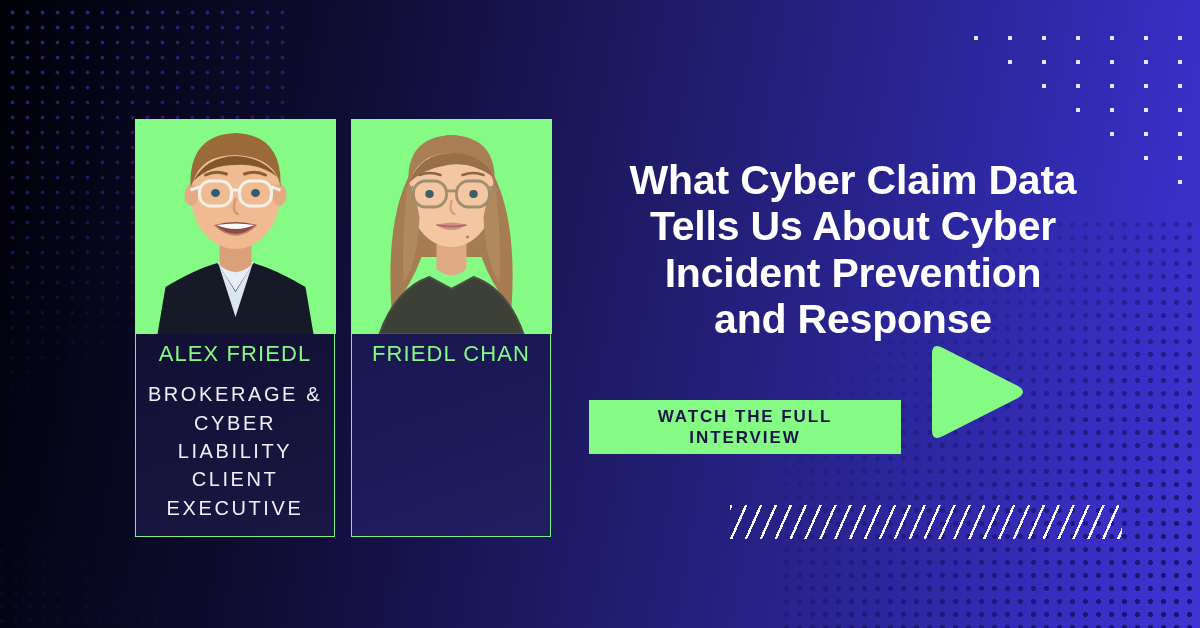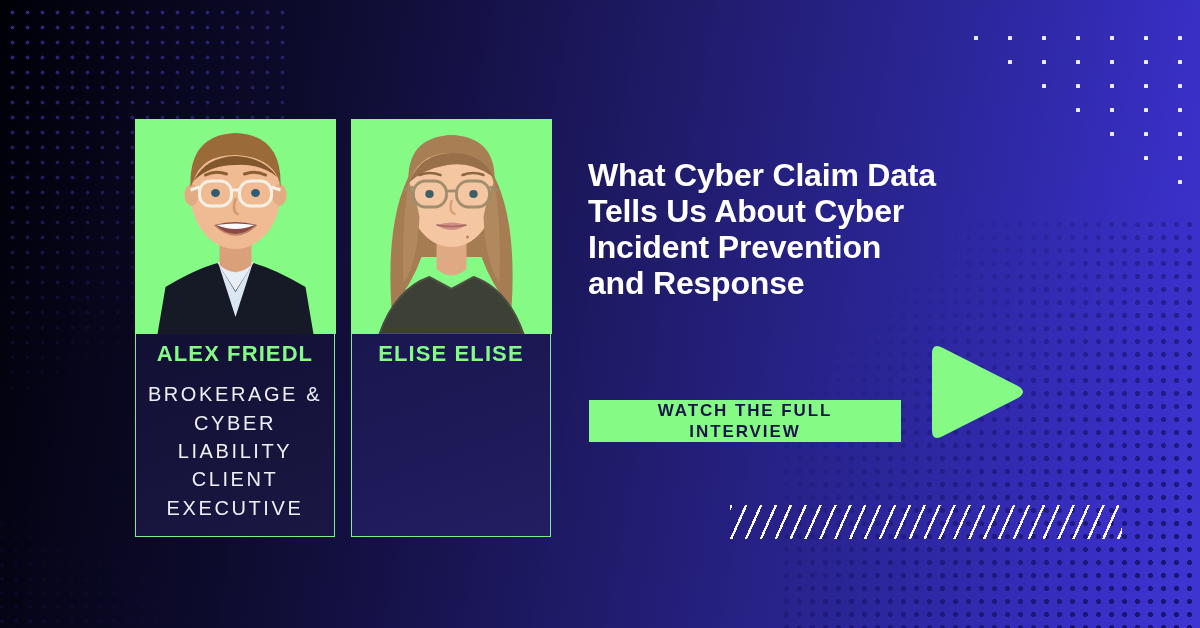--- a/index.html
+++ b/index.html
@@ -96,38 +96,38 @@
   
   .portrait { position:absolute; left:0; top:-42px; width:100%; height:257px; }
   .portrait svg { display:block; width:100%; height:100%; }
 
   .card-text {
     position:absolute; left:0; right:0; top:222px;
     padding:0 10px;
     text-align:center;
   }
   .sp-name {
-    color:#85fb86; font-size:22px; font-weight:bold;
+    color:#85fb86; font-size:22px; font-weight:normal;
     letter-spacing:1.1px; line-height:1.1; margin-bottom:14px;
   }
   .sp-role {
     color:#eef0f8; font-size:20px; font-weight:normal;
     letter-spacing:2.6px; line-height:1.42;
   }
 
   
   .headline {
     position:absolute; left:588px; top:157px; width:530px;
-    color:#ffffff; font-size:32px; font-weight:bold;
-    line-height:1.13; letter-spacing:-0.2px;
+    color:#ffffff; font-size:41px; font-weight:bold;
+    line-height:1.13; letter-spacing:-0.2px;text-align:center;
   }
 
   .cta {
     position:absolute; left:589px; top:400px;
-    width:312px; height:42px;
+    width:312px; height:54px;
     background:#85fb86;
     display:flex; align-items:center; justify-content:center;
     cursor:pointer;
   }
   .cta-label {
     color:#191548; font-size:17px; font-weight:bold;
     letter-spacing:1.9px; line-height:1.25; text-align:center;
   }
 
   .play-btn {
@@ -295,21 +295,21 @@
 
               <path d="M85 148 Q100 143 115 148 Q100 158 85 148 Z" fill="#cf8f86"></path>
               <path d="M85 148 Q100 151 115 148" stroke="#a8675f" stroke-width="1.4" fill="none"></path>
 
               <circle cx="116" cy="160" r="1.5" fill="#b98161"></circle>
             </g>
           </svg>
         </div>
       </div>
       <div class="card-text">
-        <div class="sp-name">ELISE ELISE</div>
+        <div class="sp-name">FRIEDL CHAN</div>
       </div>
     </div>
 
   </div>
 
   <div class="headline">What Cyber Claim Data<br>Tells Us About Cyber<br>Incident Prevention<br>and Response</div>
 
   <div class="cta">
     <div class="cta-label">WATCH THE FULL<br>INTERVIEW</div>
   </div>

